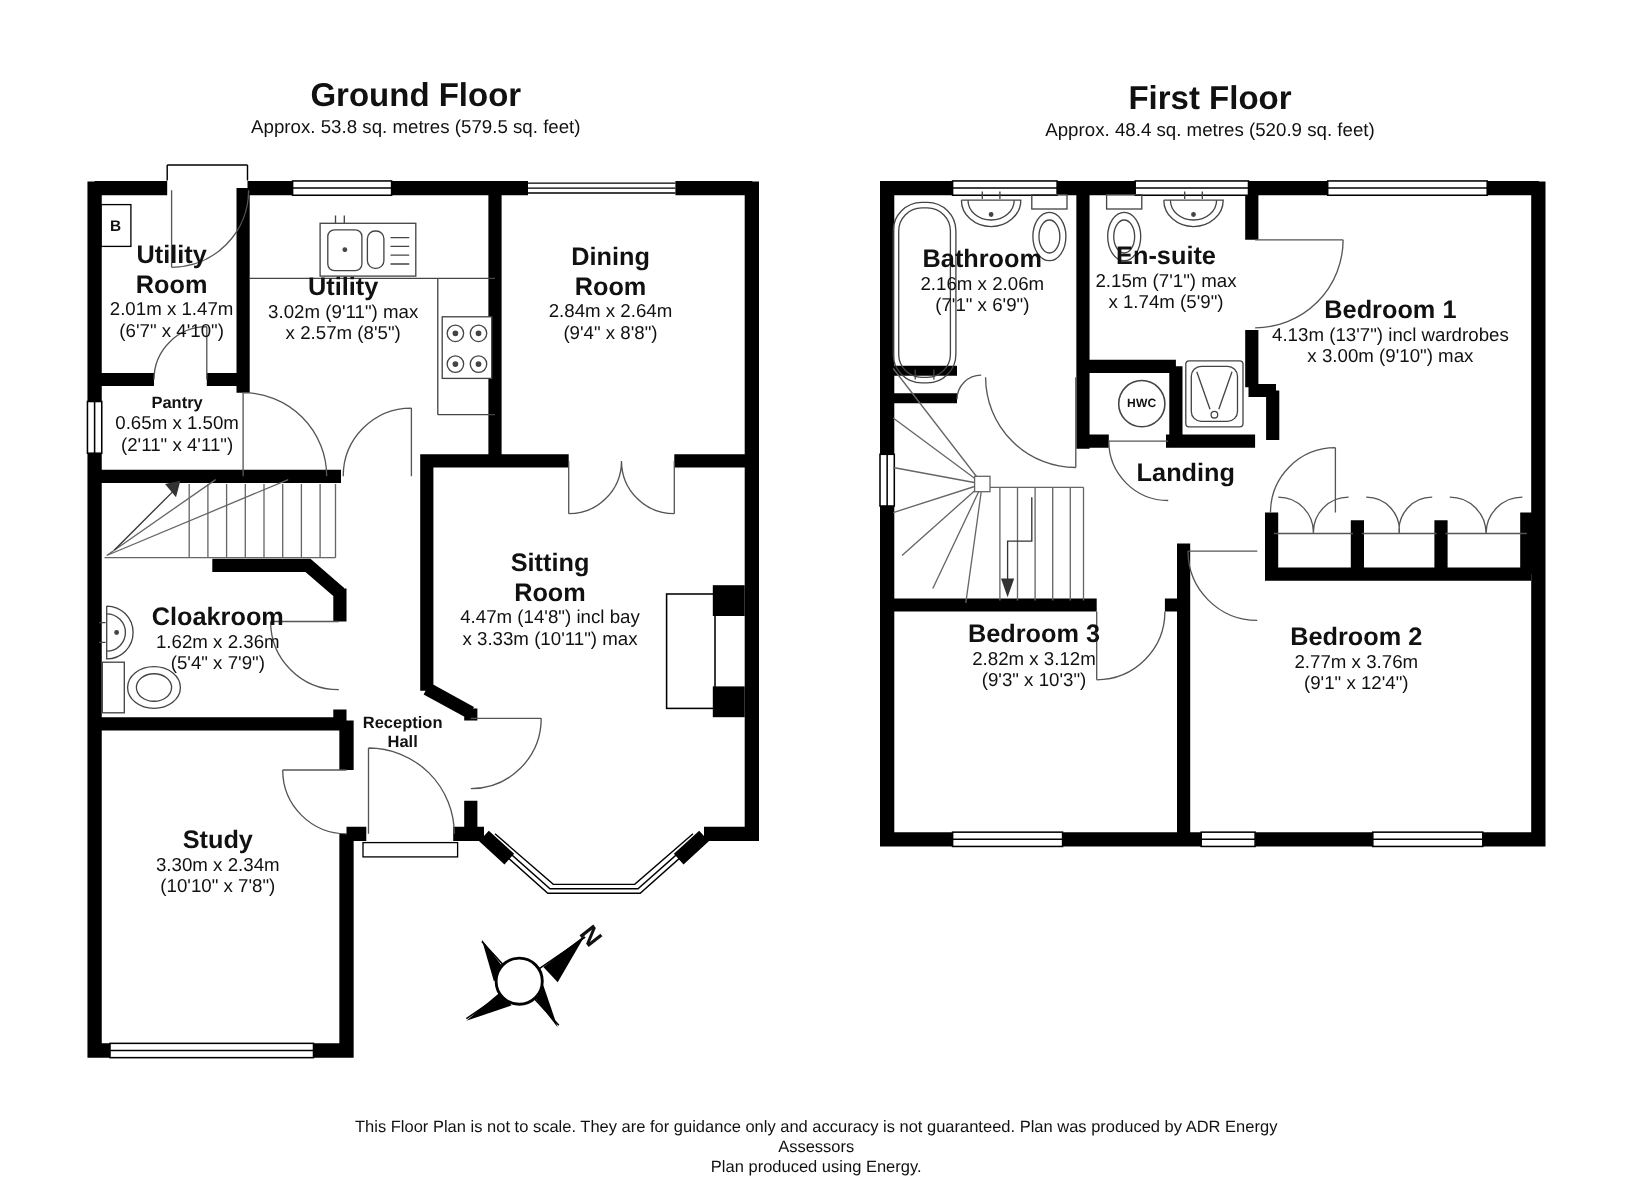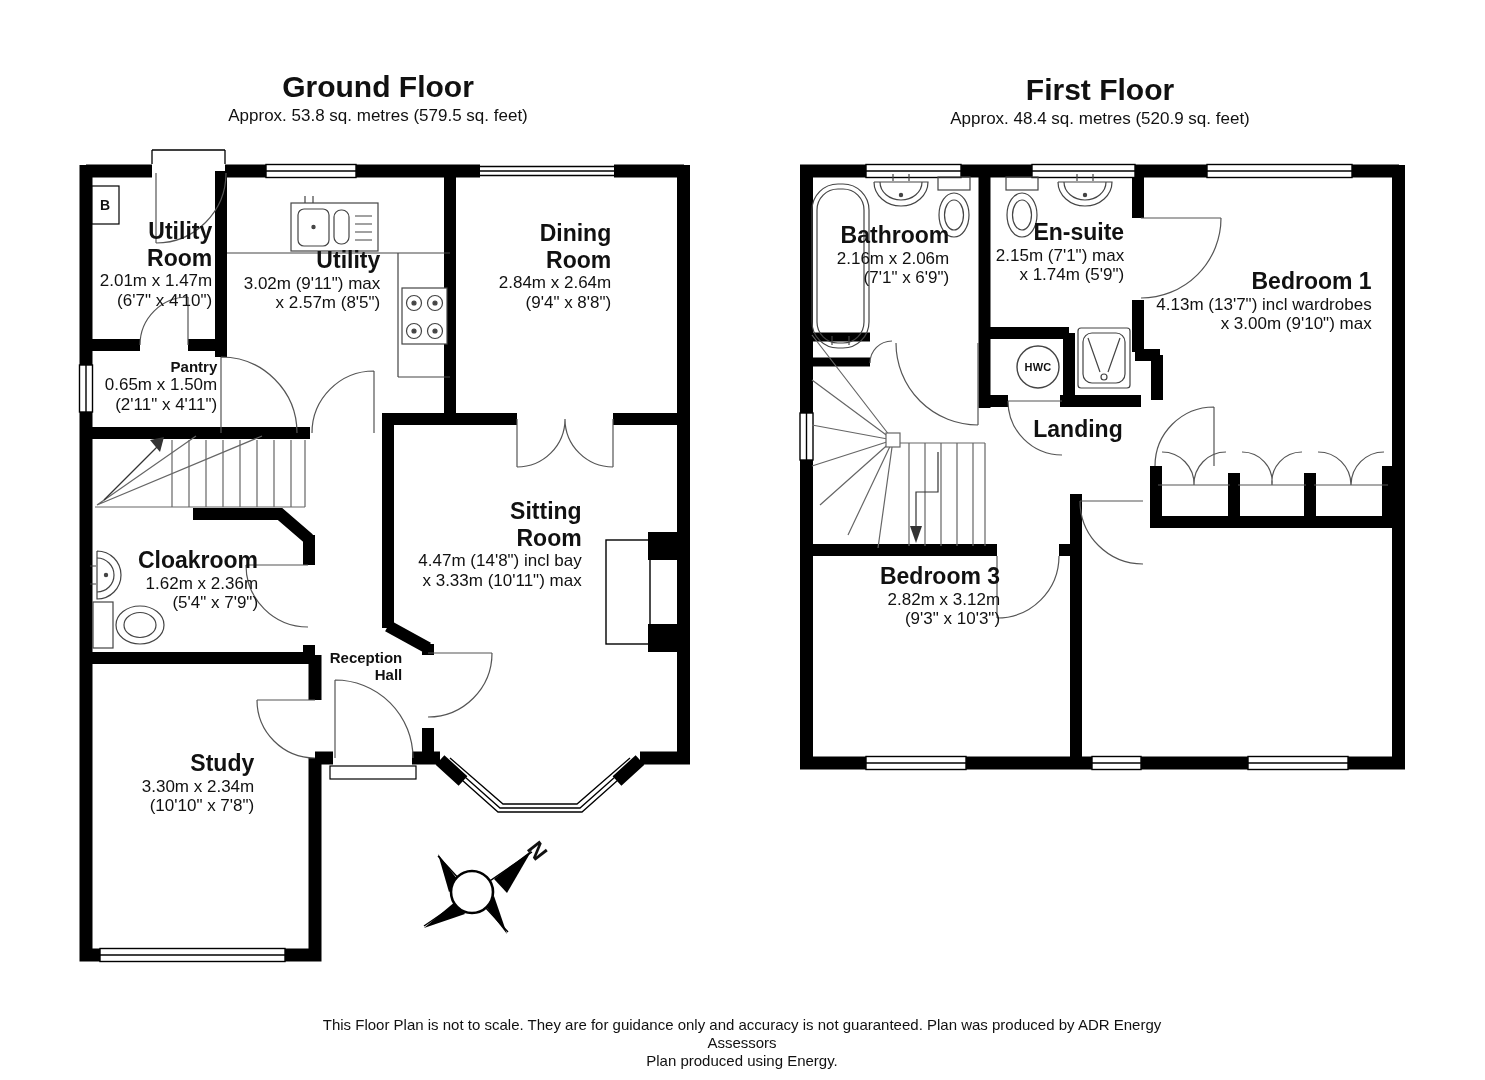--- a/index.html
+++ b/index.html
@@ -1,19 +1,19 @@
 <!DOCTYPE html>
 <html><head>
 <meta charset="utf-8">
 <style>
   html,body{margin:0;padding:0;background:#fff}
   .canvas{position:relative;width:1485px;height:1080px;background:#fff;
           font-family:"Liberation Sans",sans-serif;color:#111;overflow:hidden}
   .plan-svg{position:absolute;left:0;top:0}
-  .lbl{position:absolute;transform:translateX(-50%);text-align:right;
+  .lbl{position:absolute;transform:translateX(-50%);text-align:center;
        white-space:nowrap;line-height:1.16;color:#111}
   .rn{font-weight:bold;font-size:23px}
   .rn.sm{font-size:15px}
   .dim{font-size:17px}
   .title{font-weight:bold;font-size:30px}
   .subtitle{font-size:17px}
   .total{font-size:24px}
   .fine{font-size:15px}
   .mark{position:absolute;transform:translate(-50%,-50%);font-weight:bold;color:#111}
   .mark.b{font-size:14px}
@@ -321,20 +321,25 @@
   <div class="lbl" style="left:1078px;top:416px">
     <div class="rn">Landing</div>
   </div>
 
   <div class="lbl" style="left:940px;top:563px">
     <div class="rn">Bedroom 3</div>
     <div class="dim">2.82m x 3.12m</div>
     <div class="dim">(9'3" x 10'3")</div>
   </div>
 
+  <div class="lbl" style="left:1233px;top:565px">
+    <div class="rn">Bedroom 2</div>
+    <div class="dim">2.77m x 3.76m</div>
+    <div class="dim">(9'1" x 12'4")</div>
+  </div>
 
   <div class="mark b" style="left:105px;top:205px">B</div>
   <div class="mark hwc" style="left:1038px;top:367px">HWC</div>
   <div class="mark north" style="left:537px;top:851px">N</div>
 
   <div class="lbl" style="left:742px;top:1016px"><span class="fine">This Floor Plan is not to scale. They are for guidance only and accuracy is not guaranteed. Plan was produced by ADR Energy</span></div>
   <div class="lbl" style="left:742px;top:1034px"><span class="fine">Assessors</span></div>
   <div class="lbl" style="left:742px;top:1052px"><span class="fine">Plan produced using Energy.</span></div>
 
 </div>

